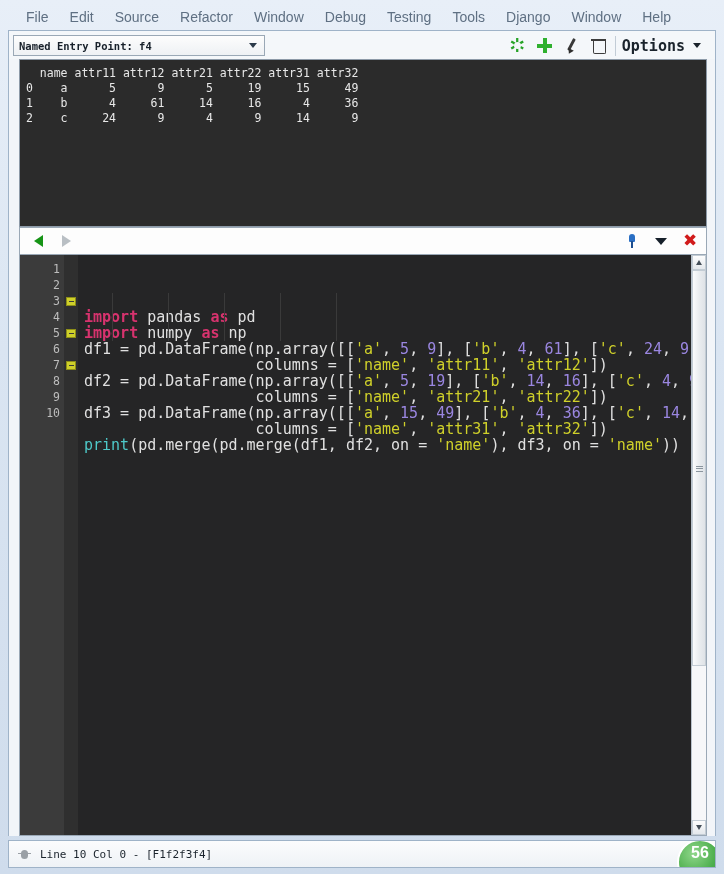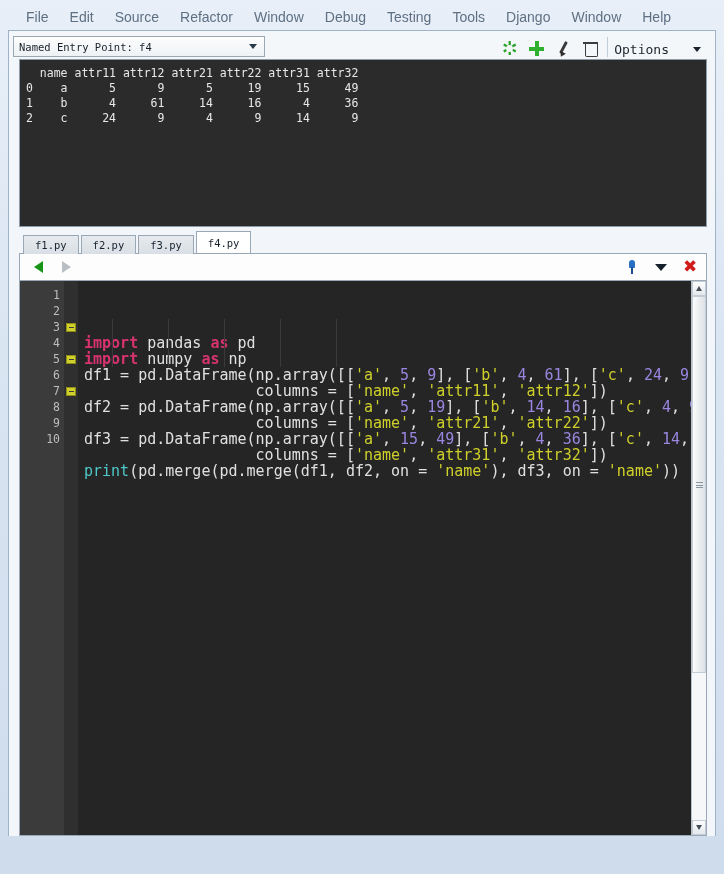--- a/index.html
+++ b/index.html
@@ -64,24 +64,25 @@
     margin: 2px 2px 0 2px;
     height: 806px;
     background: #f2f5f9;
     border: 1px solid #9fb3c8;
     border-bottom: none;
     display: flex; flex-direction: column;
   }
 
   
   .ep-bar {
-    height: 28px; display: flex; align-items: flex-end;
+    height: 28px; display: flex; align-items: center;
     padding: 3px 4px 2px 4px;
     background: #f4f7fa;
     flex: 0 0 auto;
+    font-weight: bold;
   }
   .ep-combo {
     width: 252px; height: 21px;
     border: 1px solid #9aa8b6;
     background: linear-gradient(180deg,#fdfdfd 0%, #eef1f4 100%);
     display: flex; align-items: center;
     position: relative;
     padding-left: 5px;
   }
   .ep-combo-label {
@@ -130,23 +131,23 @@
     content:""; position:absolute; left:3px; top:4px; width:11px; height:12px;
     border:1.5px solid #3c3c3c; border-top:none;
     border-radius: 0 0 2px 2px;
   }
   .ic-trash::after {
     content:""; position:absolute; left:1px; top:2px; width:15px; height:2px;
     background:#3c3c3c;
   }
   .ep-sep { width:1px; height:20px; background:#c2ccd6; margin: 0 6px 0 0; }
   .ep-options {
-    display:flex; align-items:center; gap:24px;
+    display:flex; align-items:center; gap:8px;
     font-family:"DejaVu Sans Mono", monospace;
-    font-size:13px; color:#1a232c; padding-right:10px;
+    font-size:15px; color:#1a232c; padding-right:10px;
   }
   .ep-options i {
     display:block; width:0;height:0;
     border-left:4px solid transparent;border-right:4px solid transparent;
     border-top:5px solid #1a232c;
   }
 
   
   .console-wrap {
     margin: 0 8px 0 10px;
@@ -416,26 +417,20 @@
     </div>
 
     <div class="console-wrap">
       <div class="console" id="console">  name attr11 attr12 attr21 attr22 attr31 attr32
 0    a      5      9      5     19     15     49
 1    b      4     61     14     16      4     36
 2    c     24      9      4      9     14      9</div>
     </div>
 
 
-    <div class="filetabs" id="filetabs">
-        <div class="ftab">f1.py</div>
-        <div class="ftab">f2.py</div>
-        <div class="ftab">f3.py</div>
-        <div class="ftab active">f4.py</div>
-      </div>
 
     <div class="edit-toolbar">
       <span class="nav-arrow nav-left">
           <i></i>
         </span>
       <span class="nav-arrow nav-right">
           <i></i>
         </span>
       <span class="et-spacer"></span>
       <span class="et-icons">
@@ -492,13 +487,18 @@
               </span>
           </div>
         </div>
         <div class="vsb-btn vsb-dn">
             <i></i>
           </div>
       </div>
     </div>
   </div>
 
+  <div class="statusbar">
+    <span class="bug-icon"></span>
+    <span class="status-text">Line 10 Col 0 - [F1f2f3f4]</span>
+    <span class="badge56">56</span>
+  </div>
 </div>
 
 </body></html>

